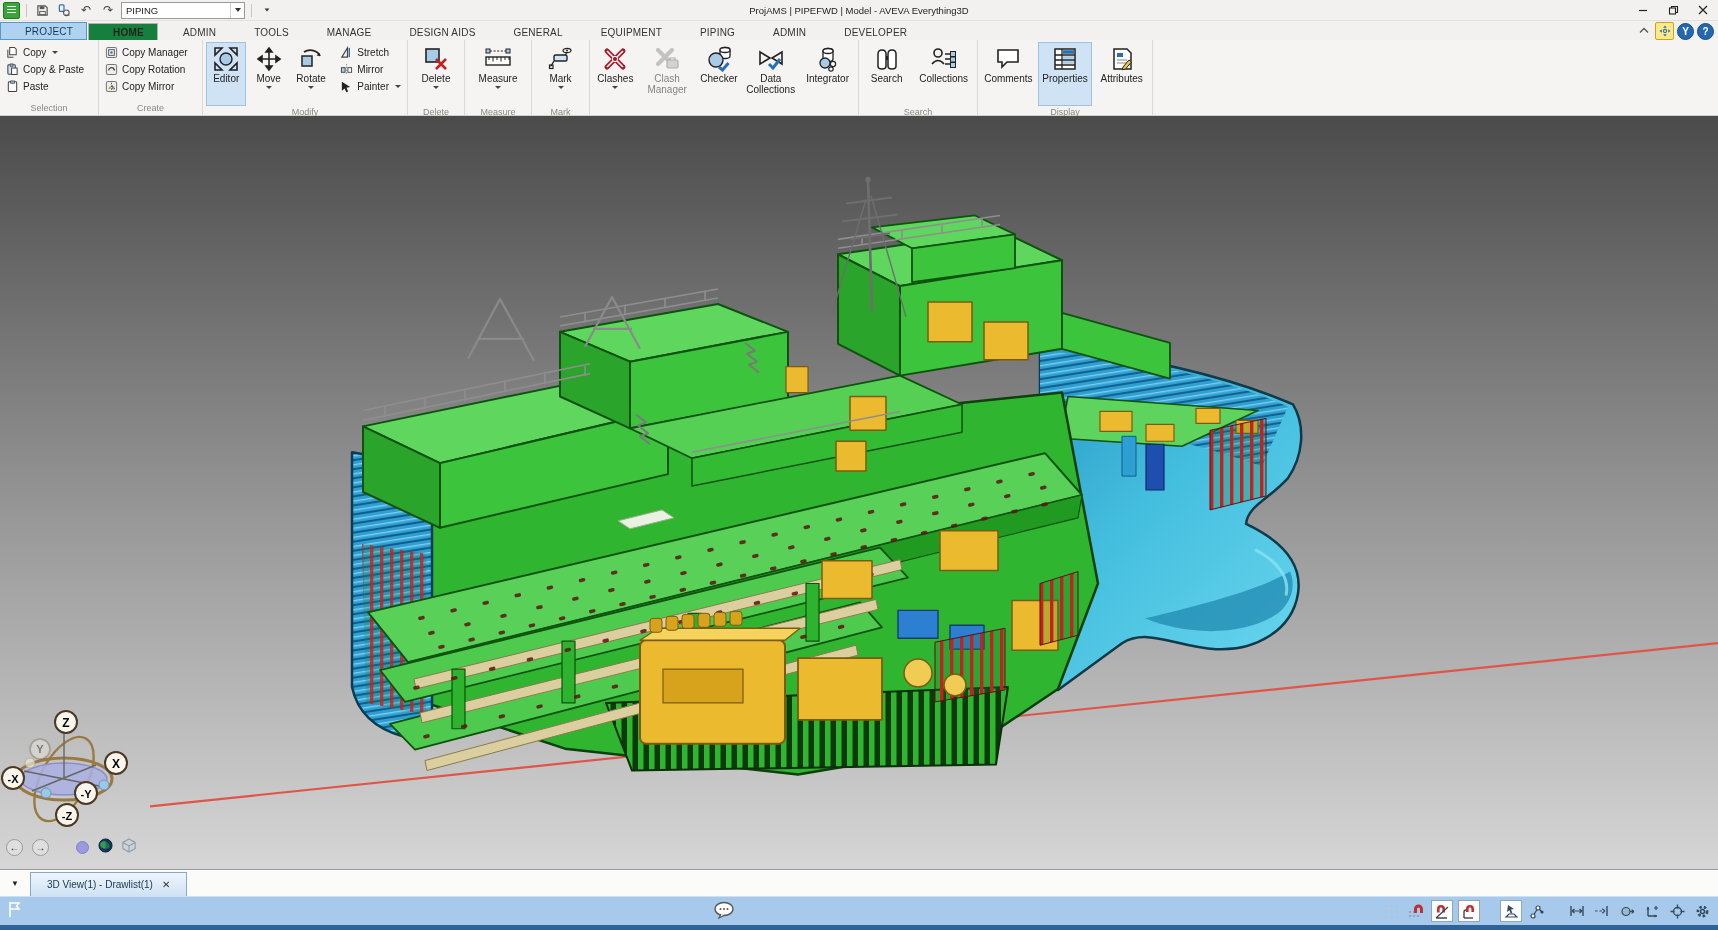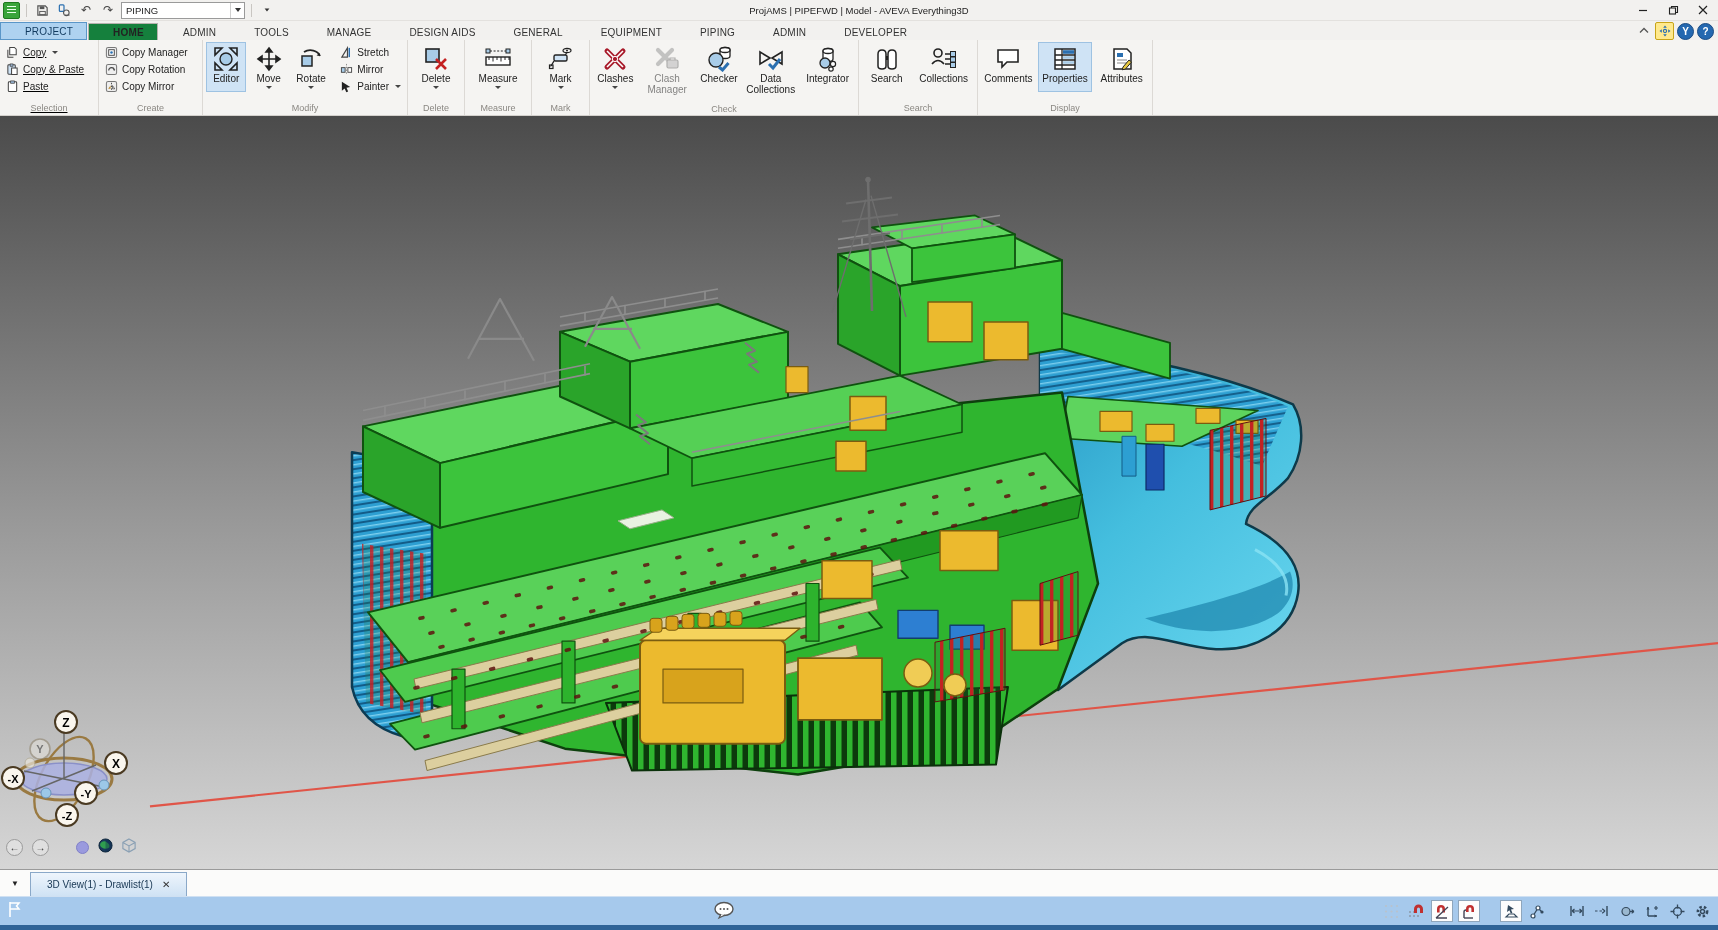--- a/index.html
+++ b/index.html
@@ -39,21 +39,21 @@
 
   
   .ribbon{height:75px;background:#f5f4f2;border-bottom:1px solid #d4d1cd;display:flex;flex:0 0 auto;}
   .rg{display:flex;flex-direction:column;border-right:1px solid #dcd9d5;padding:2px 3px 0 3px;}
   .rg-body{flex:1;display:flex;align-items:flex-start;}
   .rg-label{font-size:9px;color:#8a8782;text-align:center;padding:1px 0 2px 0;}
   .scol{display:flex;flex-direction:column;justify-content:flex-start;gap:1px;padding-top:2px;}
   .sbtn{display:flex;align-items:center;gap:4px;font-size:10px;color:#222;padding:1.5px 3px;white-space:nowrap;}
   .sbtn .dd{margin-left:2px;}
   .dd{width:0;height:0;border-left:3px solid transparent;border-right:3px solid transparent;border-top:3.5px solid #444;}
-  .lbtn{width:46px;display:flex;flex-direction:column;align-items:center;padding:2px 2px 0 2px;border:1px solid transparent;}
+  .lbtn{width:46px;display:flex;flex-direction:column;align-items:center;padding:2px 2px 14px 2px;border:1px solid transparent;}
   .lbtn .lic{height:28px;display:flex;align-items:center;justify-content:center;}
   .lbtn .lbl{font-size:10px;color:#222;text-align:center;line-height:1.1;}
   .lbtn .ddrow{height:7px;display:flex;align-items:center;justify-content:center;}
   .lbtn.sel{background:var(--selected-blue);border:1px solid #9ec2e2;}
   .lbtn.dis{filter:grayscale(1);opacity:.55;}
   .lbtn.wide{width:58px;}
 
   
   .viewport{flex:1 1 auto;position:relative;overflow:hidden;}
   .viewport svg.ship{display:block;width:100%;height:100%;}
@@ -164,21 +164,21 @@
             <circle cx="6" cy="6" r="1.6" fill="none" stroke="#2a6fb0" stroke-width="1.1"></circle>
           </svg>
         </span>
       <span class="roundbtn">Y</span>
       <span class="roundbtn">?</span>
     </span>
   </div>
 
   <div class="ribbon">
 
-    <div class="rg" style="width:92px;text-decoration:underline;">
+    <div class="rg" style="width:92px;">
       <div class="rg-body">
           <div class="scol">
         <span class="sbtn">
           <svg width="13" height="13" viewBox="0 0 14 14">
                 <path d="M4,1.5 h5 l2,2 v6 h-7 z" fill="#fff" stroke="#444" stroke-width="1.1"></path>
                 <path d="M2,4 v8 h6" fill="none" stroke="#444" stroke-width="1.1"></path>
               </svg>
           <span>Copy</span>
               <span class="dd"></span>
             </span>

